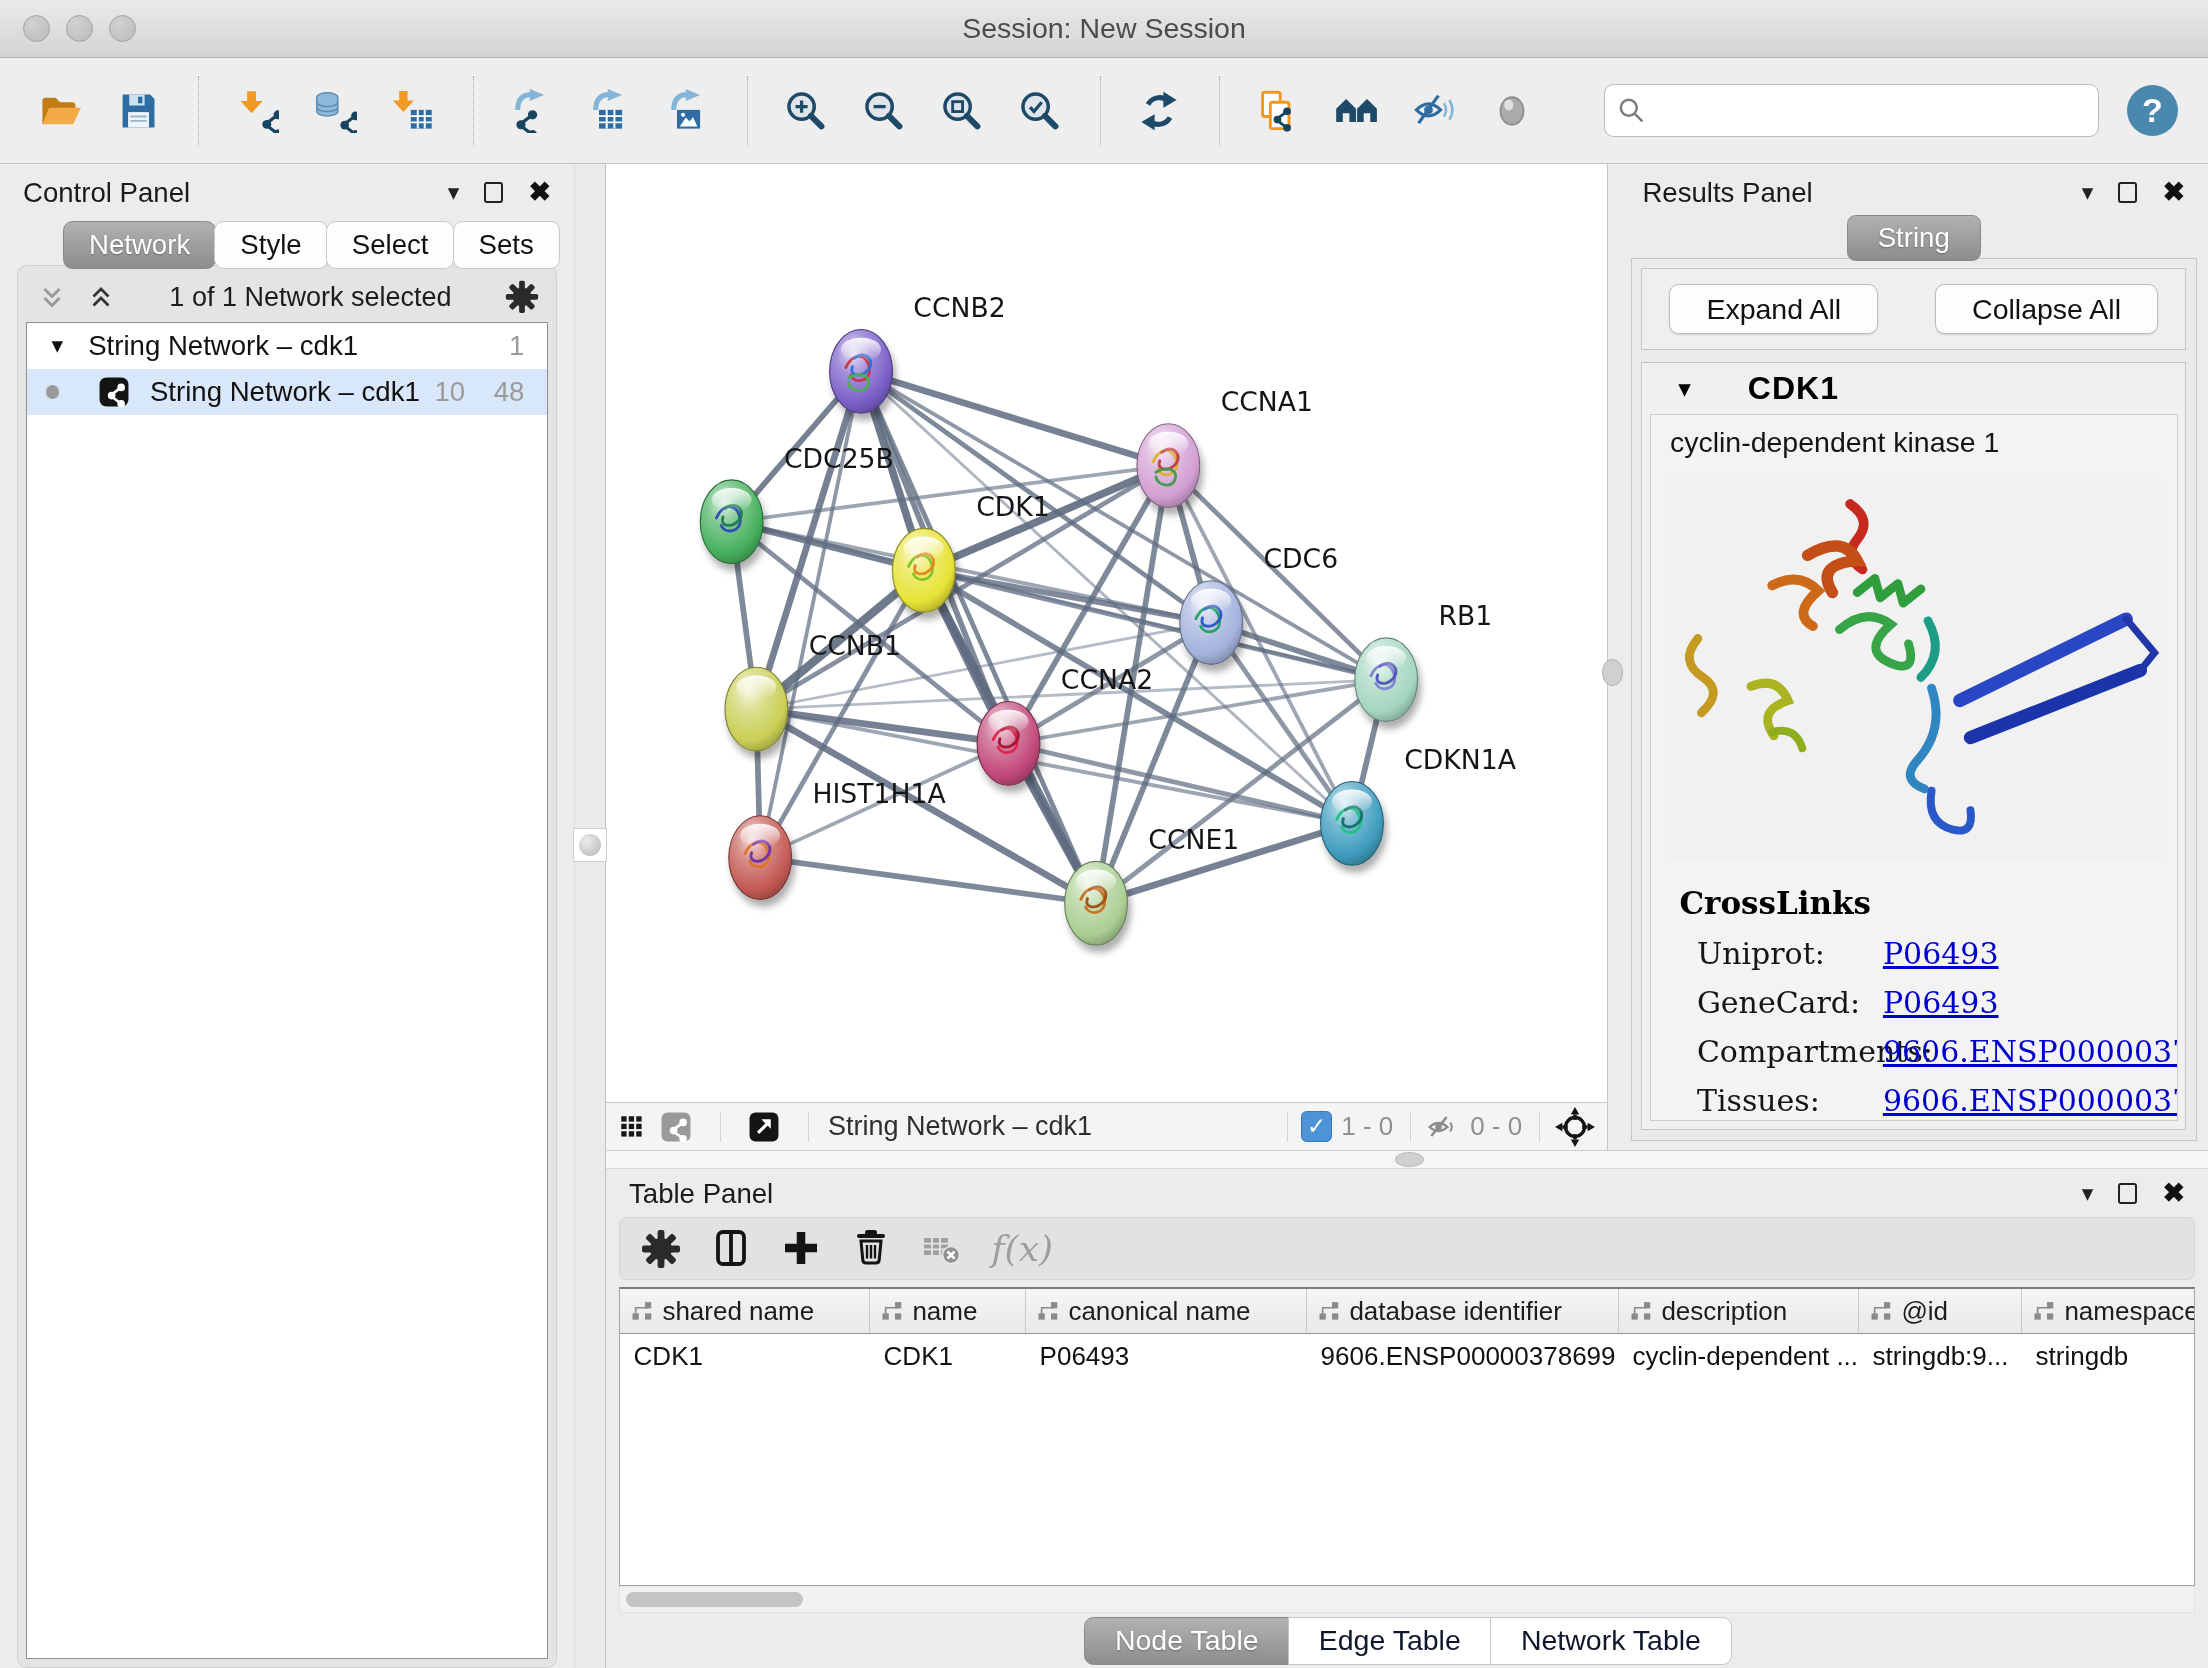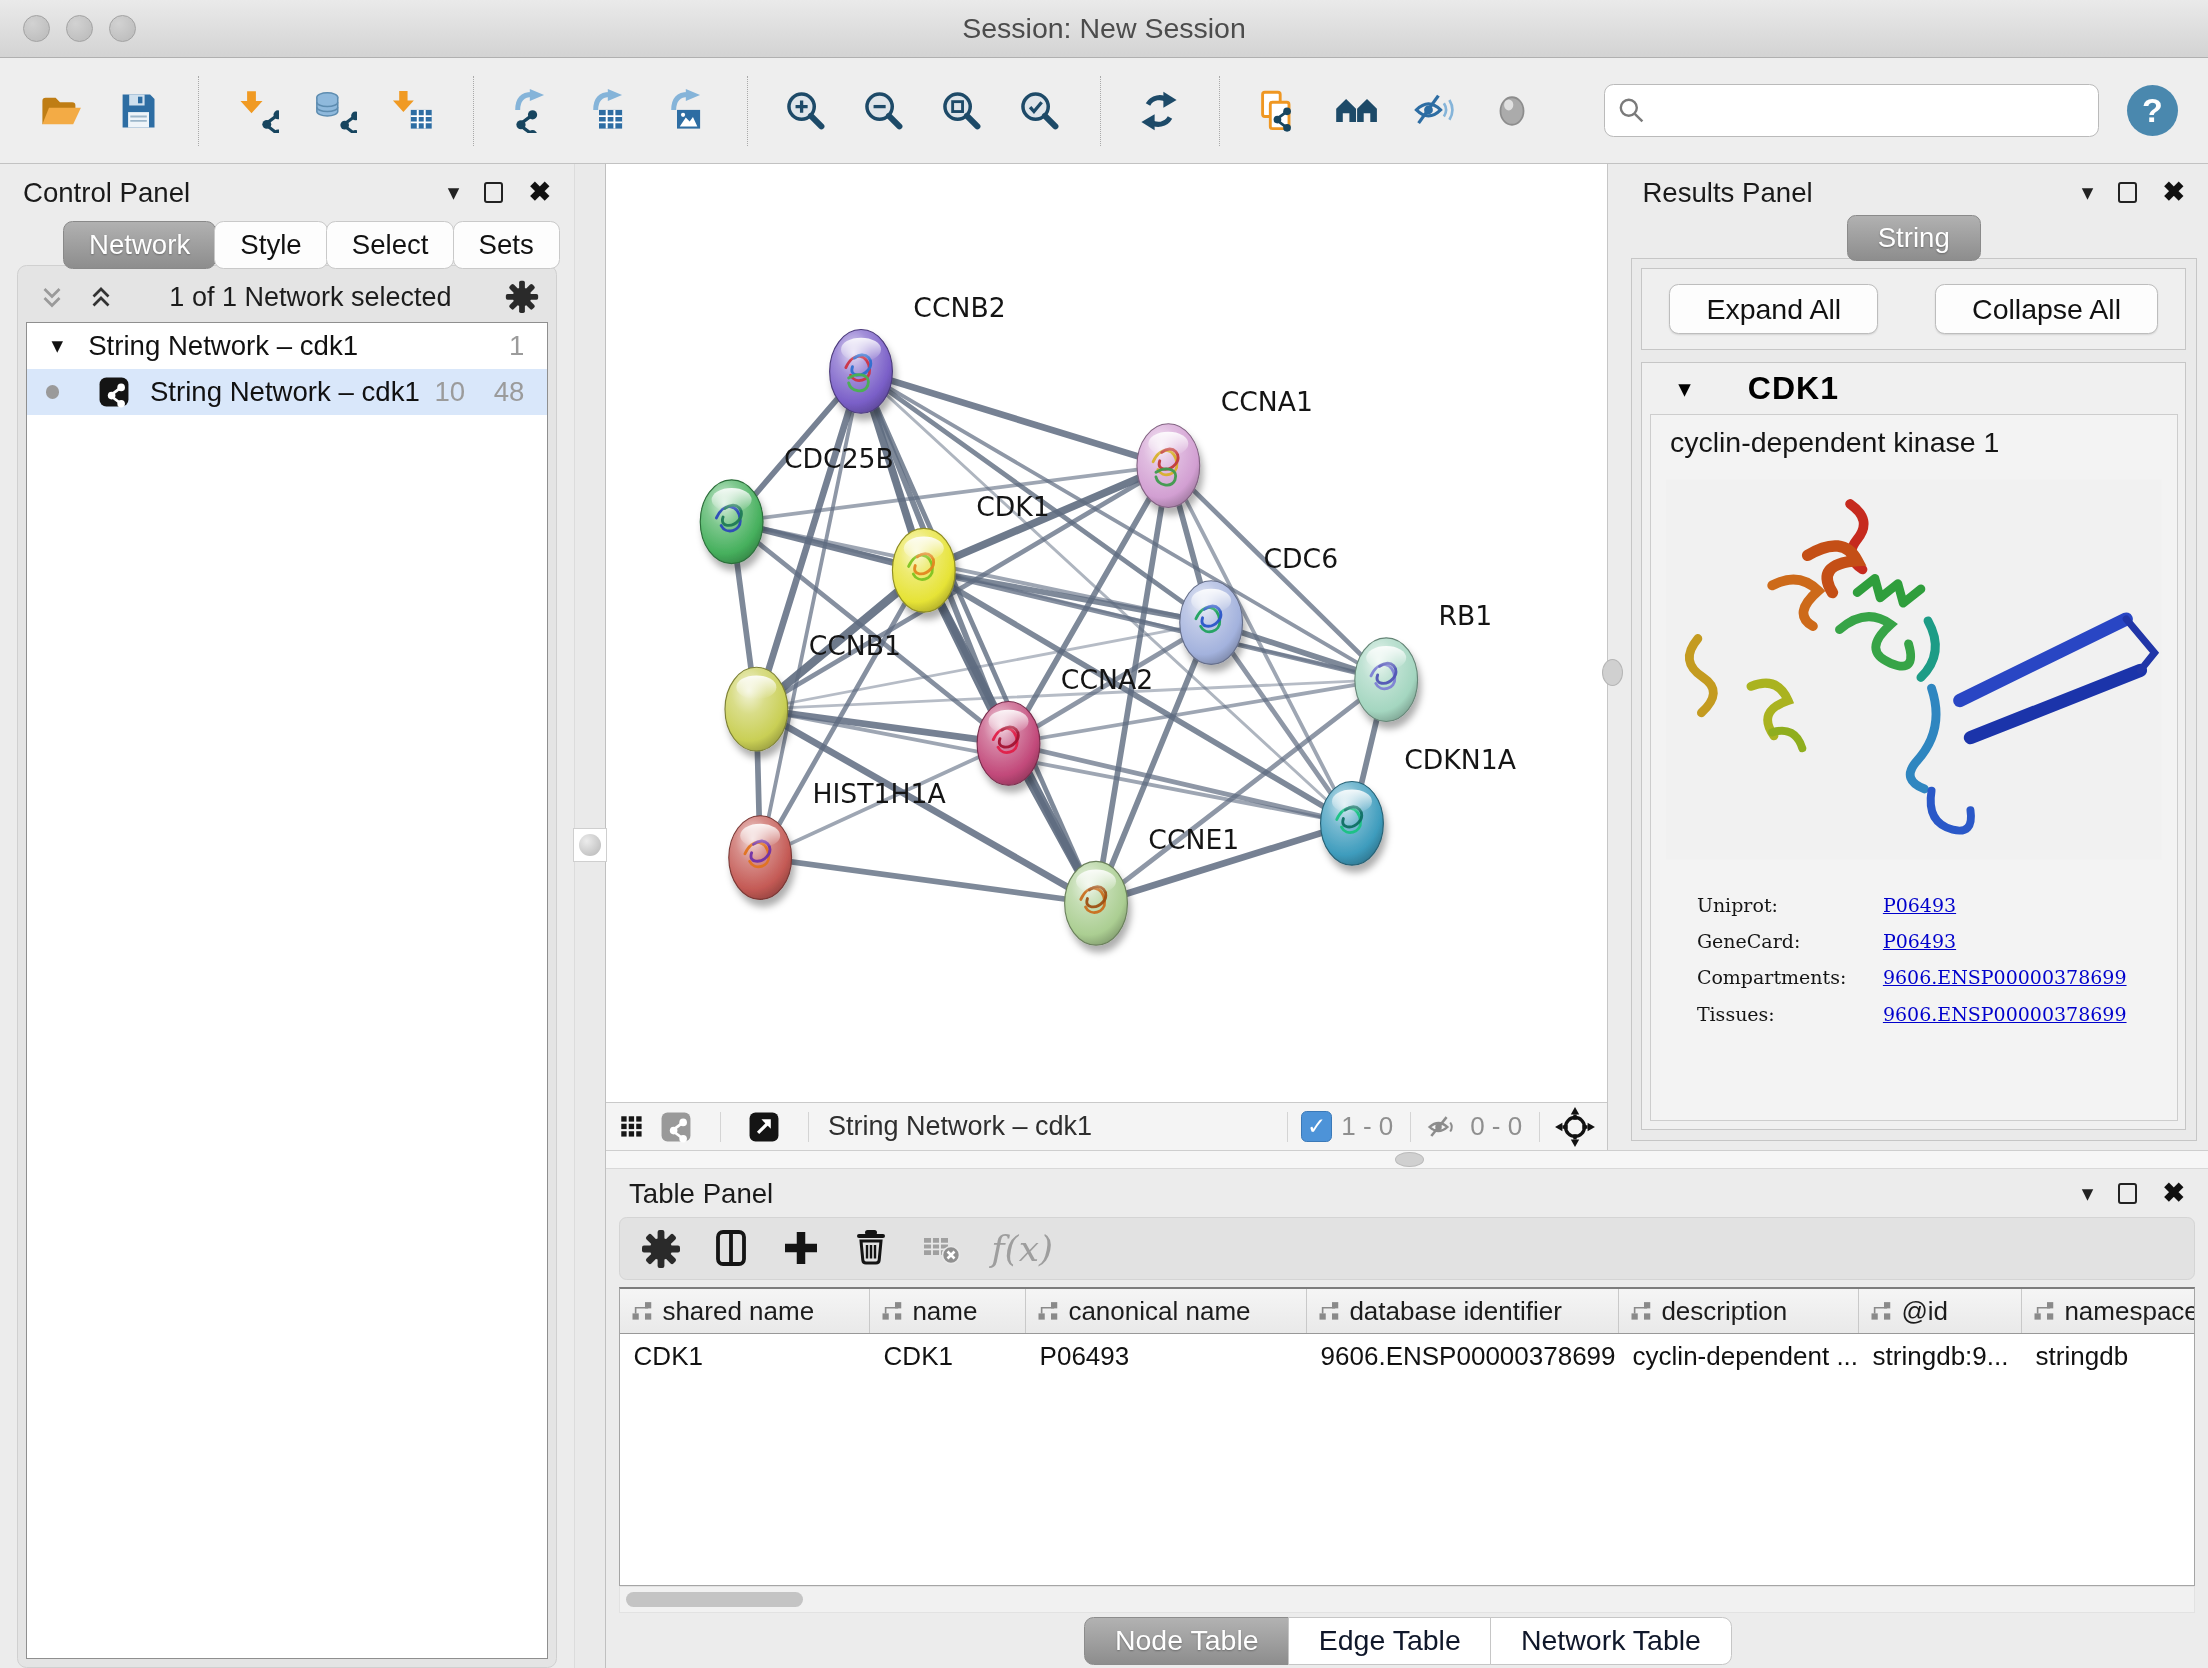--- a/index.html
+++ b/index.html
@@ -86,21 +86,21 @@
   .rp-btn{font-size:28.5px;background:#fdfdfd;border:1.9px solid #bdbdbd;border-radius:9.5px;padding:7.6px 36px;color:#111;box-shadow:0 1px 1.9px rgba(0,0,0,.12)}
   .rp-section{margin-top:11.4px;border:1.9px solid #c6c6c6;background:#f0f0f0;flex:1;display:flex;flex-direction:column;min-height:0}
   .rp-sec-h{height:51px;display:flex;align-items:center;flex:none}
   .rp-sec-h .caret{margin-left:36px;font-size:25px}
   .rp-gene{font-size:32px;font-weight:bold;margin-left:57px;letter-spacing:1px}
   .rp-sec-body{flex:1;margin:0 7.6px 7.6px;border:1.9px solid #cdcdcd;background:#f3f3f3;display:flex;flex-direction:column;padding-top:11.4px;min-height:0;overflow:hidden}
   .rp-desc{font-size:28.5px;color:#151515;padding-left:19px;flex:none}
   .rp-structure{height:409px;margin:5.7px 15px;flex:none}
   .rp-structure svg{width:100%;height:100%}
   .xl-title{font-family:"DejaVu Serif","Liberation Serif",serif;font-weight:bold;font-size:31px;padding-left:28.5px;margin-top:5.7px}
-  .xl-row{display:flex;align-items:baseline;padding-left:46px;margin-top:14.3px;font-family:"DejaVu Serif","Liberation Serif",serif;font-size:19px}
+  .xl-row{display:flex;align-items:baseline;padding-left:46px;margin-top:14.3px;font-family:"DejaVu Serif","Liberation Serif",serif;font-size:30px}
   .xl-label{width:186px;color:#151515;flex:none}
   .xl-val{color:#0000cc;text-decoration:underline}
 
   
   .hdiv{height:17px;background:#f6f6f6;border-top:1.9px solid #cecece;border-bottom:1.9px solid #d8d8d8;position:relative;flex:none}
   .hd-oval{position:absolute;left:789px;top:1px;width:27px;height:13.3px;border-radius:50%;background:#d0d0d0;border:1px solid #bbbbbb}
 
   
   .table-panel{flex:1;display:flex;flex-direction:column;background:#ececec;min-height:0;padding-top:3.8px}
   .tp-toolbar{margin:1.9px 13.3px 0;height:61px;background:#e2e2e2;border:1.9px solid #d4d4d4;border-radius:7.6px;display:flex;align-items:center;padding-left:21px;gap:30px;flex:none}
@@ -715,20 +715,21 @@
                     <path d="M216,128 l20,-16 6,22 20,-16 6,22 20,-16" stroke="#2f9e3c" stroke-width="10" fill="none" stroke-linejoin="round" stroke-linecap="round"></path>
                     <path d="M196,170 q30,-26 58,-6 q-34,30 0,44 q30,12 20,-22" stroke="#37a447" stroke-width="10" fill="none" stroke-linecap="round"></path>
                     <path d="M296,160 q20,36 -8,64" stroke="#1d9c86" stroke-width="10" fill="none" stroke-linecap="round"></path>
                     <path d="M300,236 q16,48 -18,84 q-16,20 10,30" stroke="#2f86c0" stroke-width="10" fill="none" stroke-linecap="round"></path>
                     <path d="M332,250 L520,158" stroke="#2946c4" stroke-width="15" stroke-linecap="round"></path>
                     <path d="M344,292 L536,216" stroke="#1b34aa" stroke-width="15" stroke-linecap="round"></path>
                     <path d="M520,158 L552,196 L536,216" stroke="#2136a8" stroke-width="8" fill="none" stroke-linecap="round"></path>
                     <path d="M300,352 q-6,36 24,44 q24,6 20,-22" stroke="#2a58c8" stroke-width="9" fill="none" stroke-linecap="round"></path>
                   </svg>
                 </div>
+                <div class="xl-title">CrossLinks</div>
                 <div id="xlinks">
                     <div class="xl-row">
                       <span class="xl-label">Uniprot:</span>
                       <a class="xl-val">P06493</a>
                     </div>
                     <div class="xl-row">
                       <span class="xl-label">GeneCard:</span>
                       <a class="xl-val">P06493</a>
                     </div>
                     <div class="xl-row">

